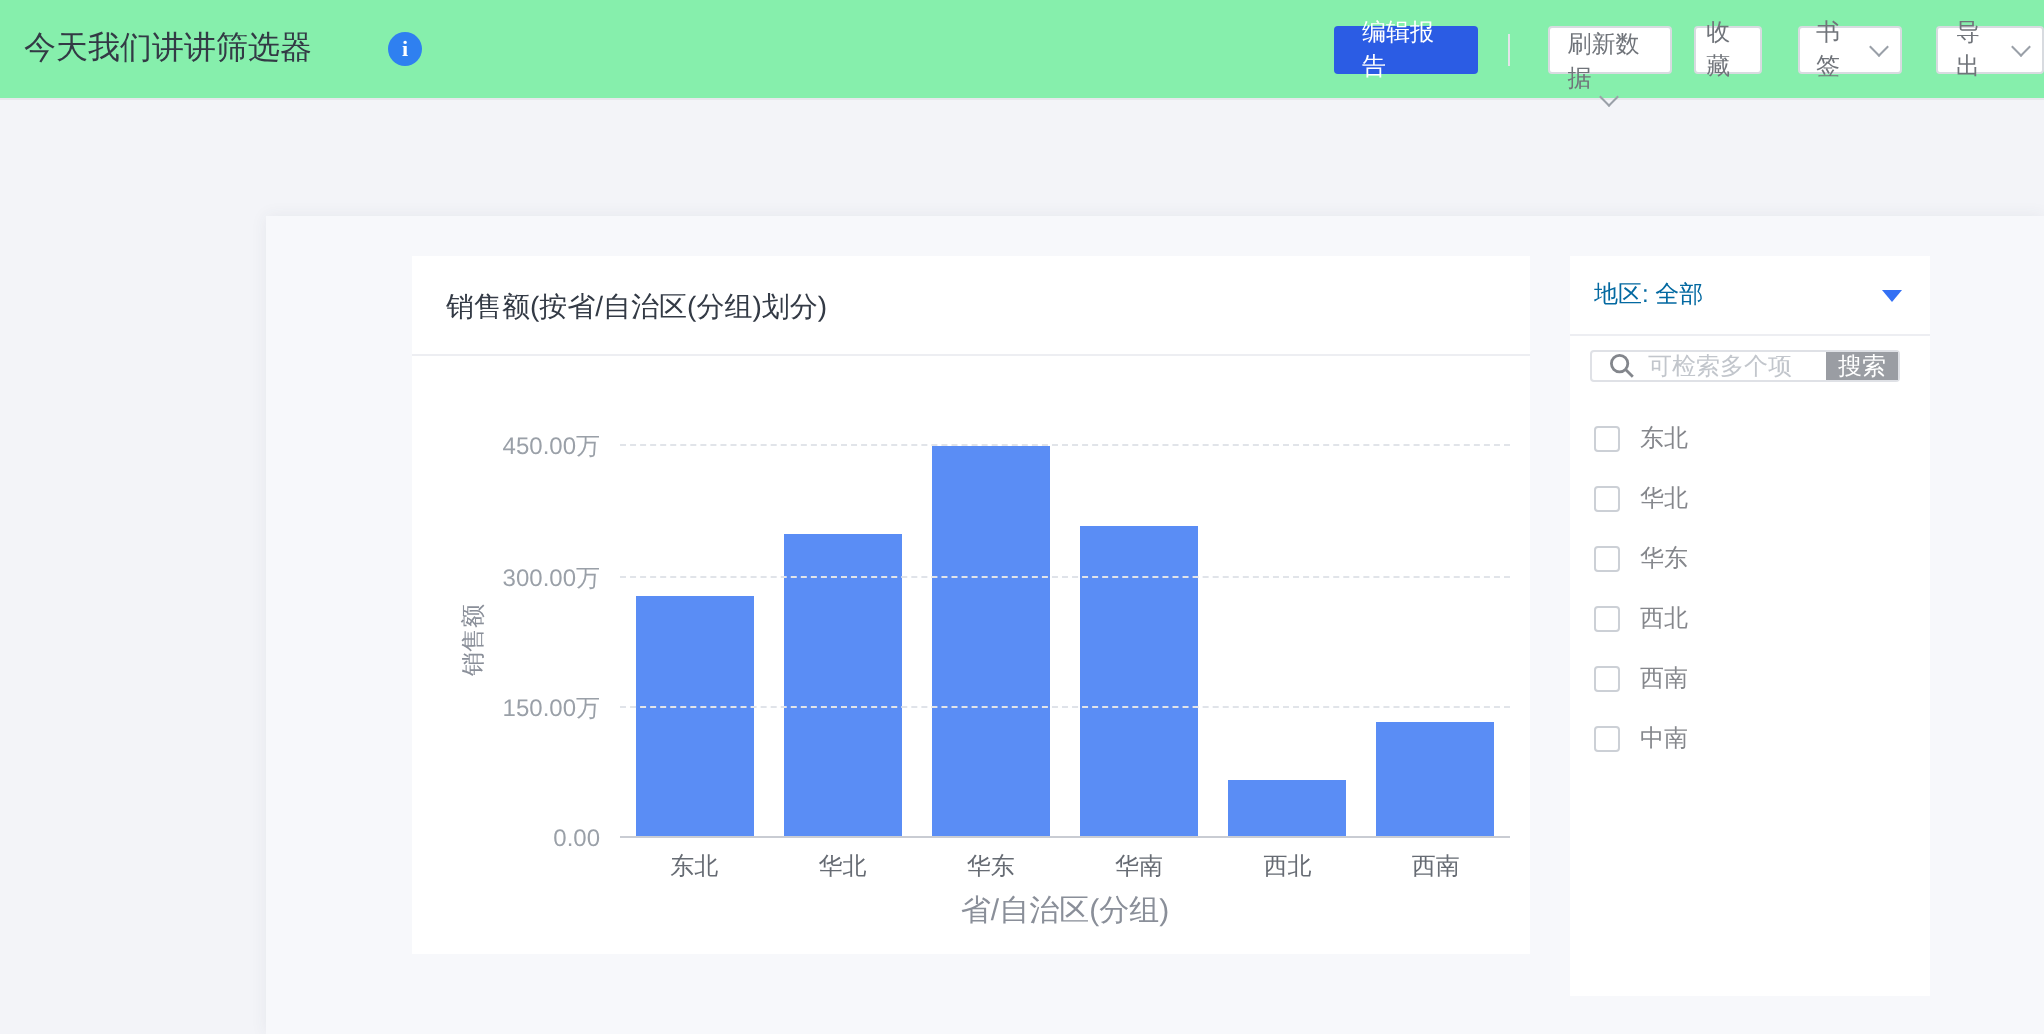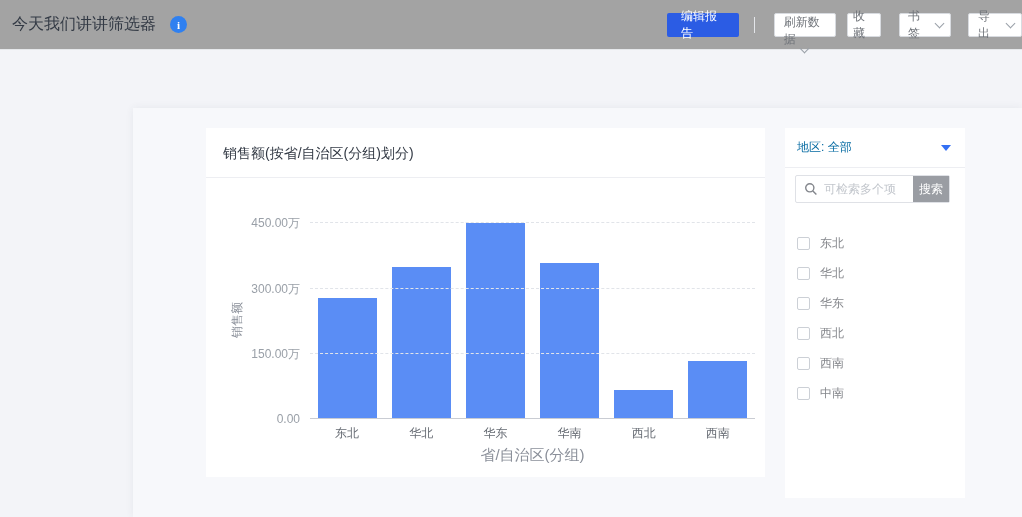--- a/index.html
+++ b/index.html
@@ -1,21 +1,21 @@
 <!DOCTYPE html>
 <html><head>
 <meta charset="utf-8">
 <style>
   * { margin:0; padding:0; box-sizing:border-box; }
   html,body { width:1022px; height:517px; overflow:hidden; background:#f3f4f8;
     font-family:"Liberation Sans", sans-serif; position:relative; }
 
   
-  .topbar { position:absolute; left:0; top:0; width:1022px; height:50px; background:#a3a3a3;
-    border-bottom:1px solid #e6e8eb; display:flex; align-items:center; padding-left:12px; z-index:5; }
+  .topbar { position:absolute; left:0; top:0; width:1022px; height:50px; background:#86efac;
+    border-bottom:1px solid #e6e8eb; display:flex; align-items:center; padding-left:12px; z-index:5;gap:24px; }
   .topbar-title { font-size:16px; color:#333a45; }
   .info-icon { width:17px; height:17px; border-radius:50%; background:#2f80f0; color:#fff;
     font-size:11px; font-weight:bold; display:flex; align-items:center; justify-content:center;
     margin-left:14px; font-family:"Liberation Serif", serif; }
   .topbar-controls { position:absolute; left:667px; top:0; height:50px; display:flex; align-items:center; }
   .btn { height:24px; display:flex; align-items:center; font-size:12px; border-radius:2px; cursor:pointer;font-family:Liberation Mono, monospace; }
   .btn-primary { background:#2b5ce4; color:#ffffff; padding:0 14px; }
   .btn-plain { background:#ffffff; border:1px solid #d8dbe0; color:#70747a; }
   .tb-divider { width:1px; height:16px; background:#e3e5e9; margin-left:15px; }
   .chev { width:7px; height:7px; border-right:1px solid #9aa0a8; border-bottom:1px solid #9aa0a8;
@@ -45,21 +45,21 @@
   .x-label { width:74px; text-align:center; font-size:12px; color:#666b73; }
   .x-axis-title { position:absolute; left:104px; top:268px; width:445px; text-align:center;
     font-size:15px; color:#8a8f99; }
 
   
   .filter-card { position:absolute; left:785px; top:128px; width:180px; height:370px; background:#fff; }
   .filter-header { height:40px; border-bottom:1px solid #edeef2; display:flex; align-items:center;
     justify-content:space-between; padding:0 14px 0 12px; font-size:12px; color:#0369a1; }
   .caret-down { width:0; height:0; border-left:5px solid transparent; border-right:5px solid transparent;
     border-top:6px solid #3370f4; }
-  .search-row { margin:7px 15px 16px 10px; height:28px; border:1px solid #dfe1e6; border-radius:2px;
+  .search-row { margin:7px 15px 4px 10px; height:16px; border:1px solid #dfe1e6; border-radius:2px;
     display:flex; align-items:center; }
   .search-row svg { margin:0 6px 0 8px; flex:none; }
   .search-input { border:none; outline:none; flex:1; min-width:0; font-size:12px; color:#555;
     font-family:"Liberation Sans", sans-serif; }
   .search-input::placeholder { color:#c2c6cc; }
   .search-btn { flex:none; width:36px; align-self:stretch; background:#9a9da3; color:#fff; font-size:12px;
     display:flex; align-items:center; justify-content:center; cursor:pointer; }
   .option-list { padding-top:9px; }
   .option-row { height:30px; display:flex; align-items:center; padding-left:12px; cursor:pointer; }
   .checkbox { width:13px; height:13px; border:1px solid #ccd0d6; border-radius:2px; background:#fff; flex:none; }

